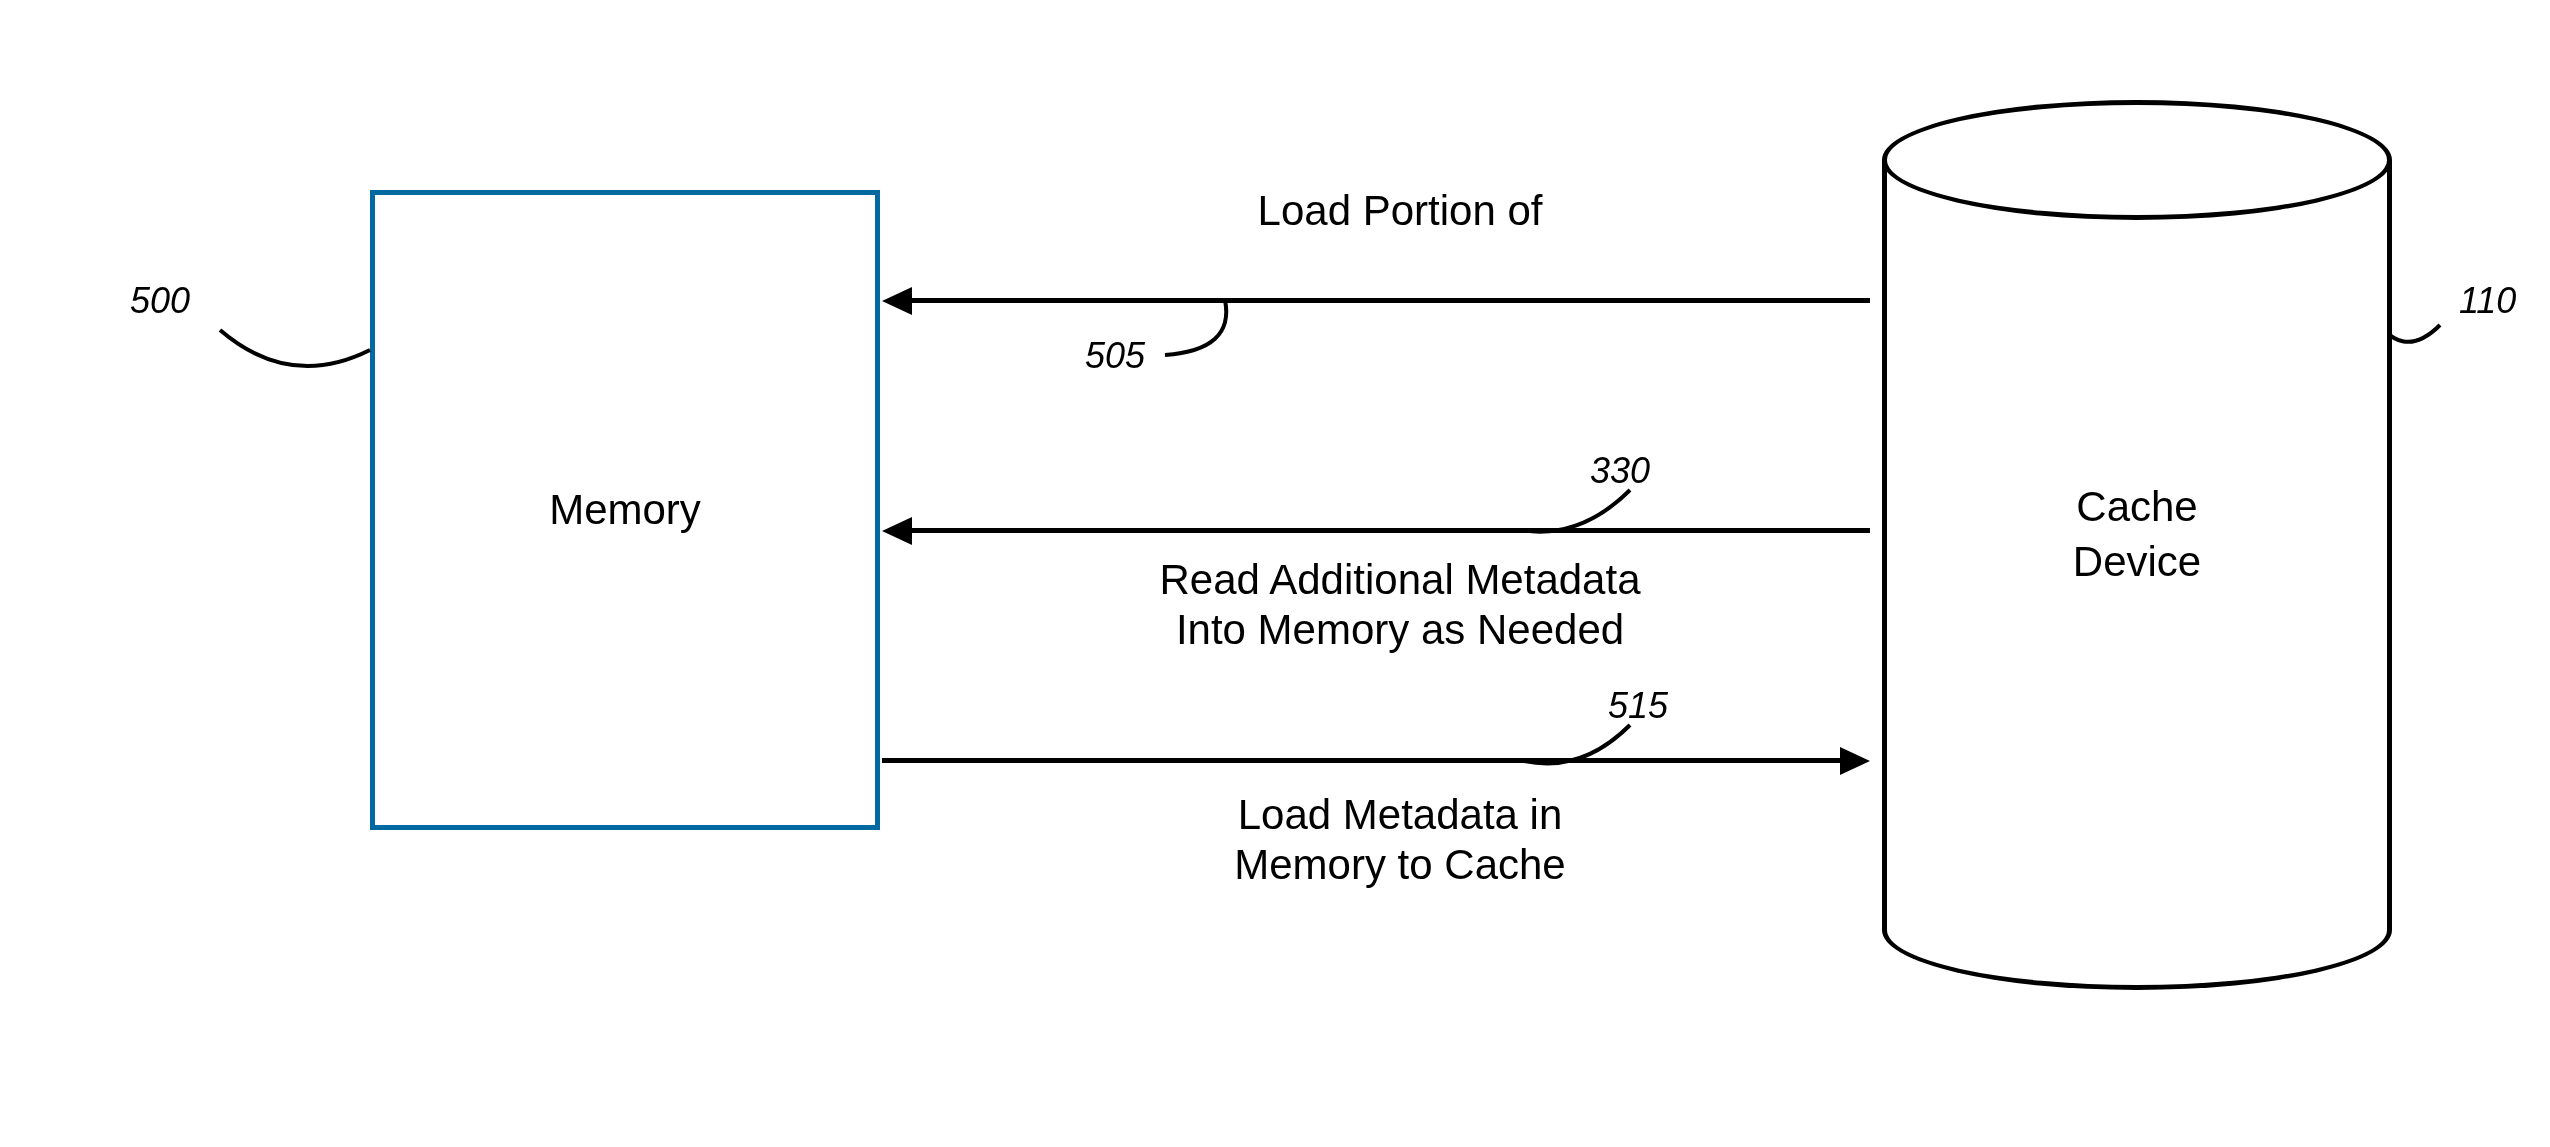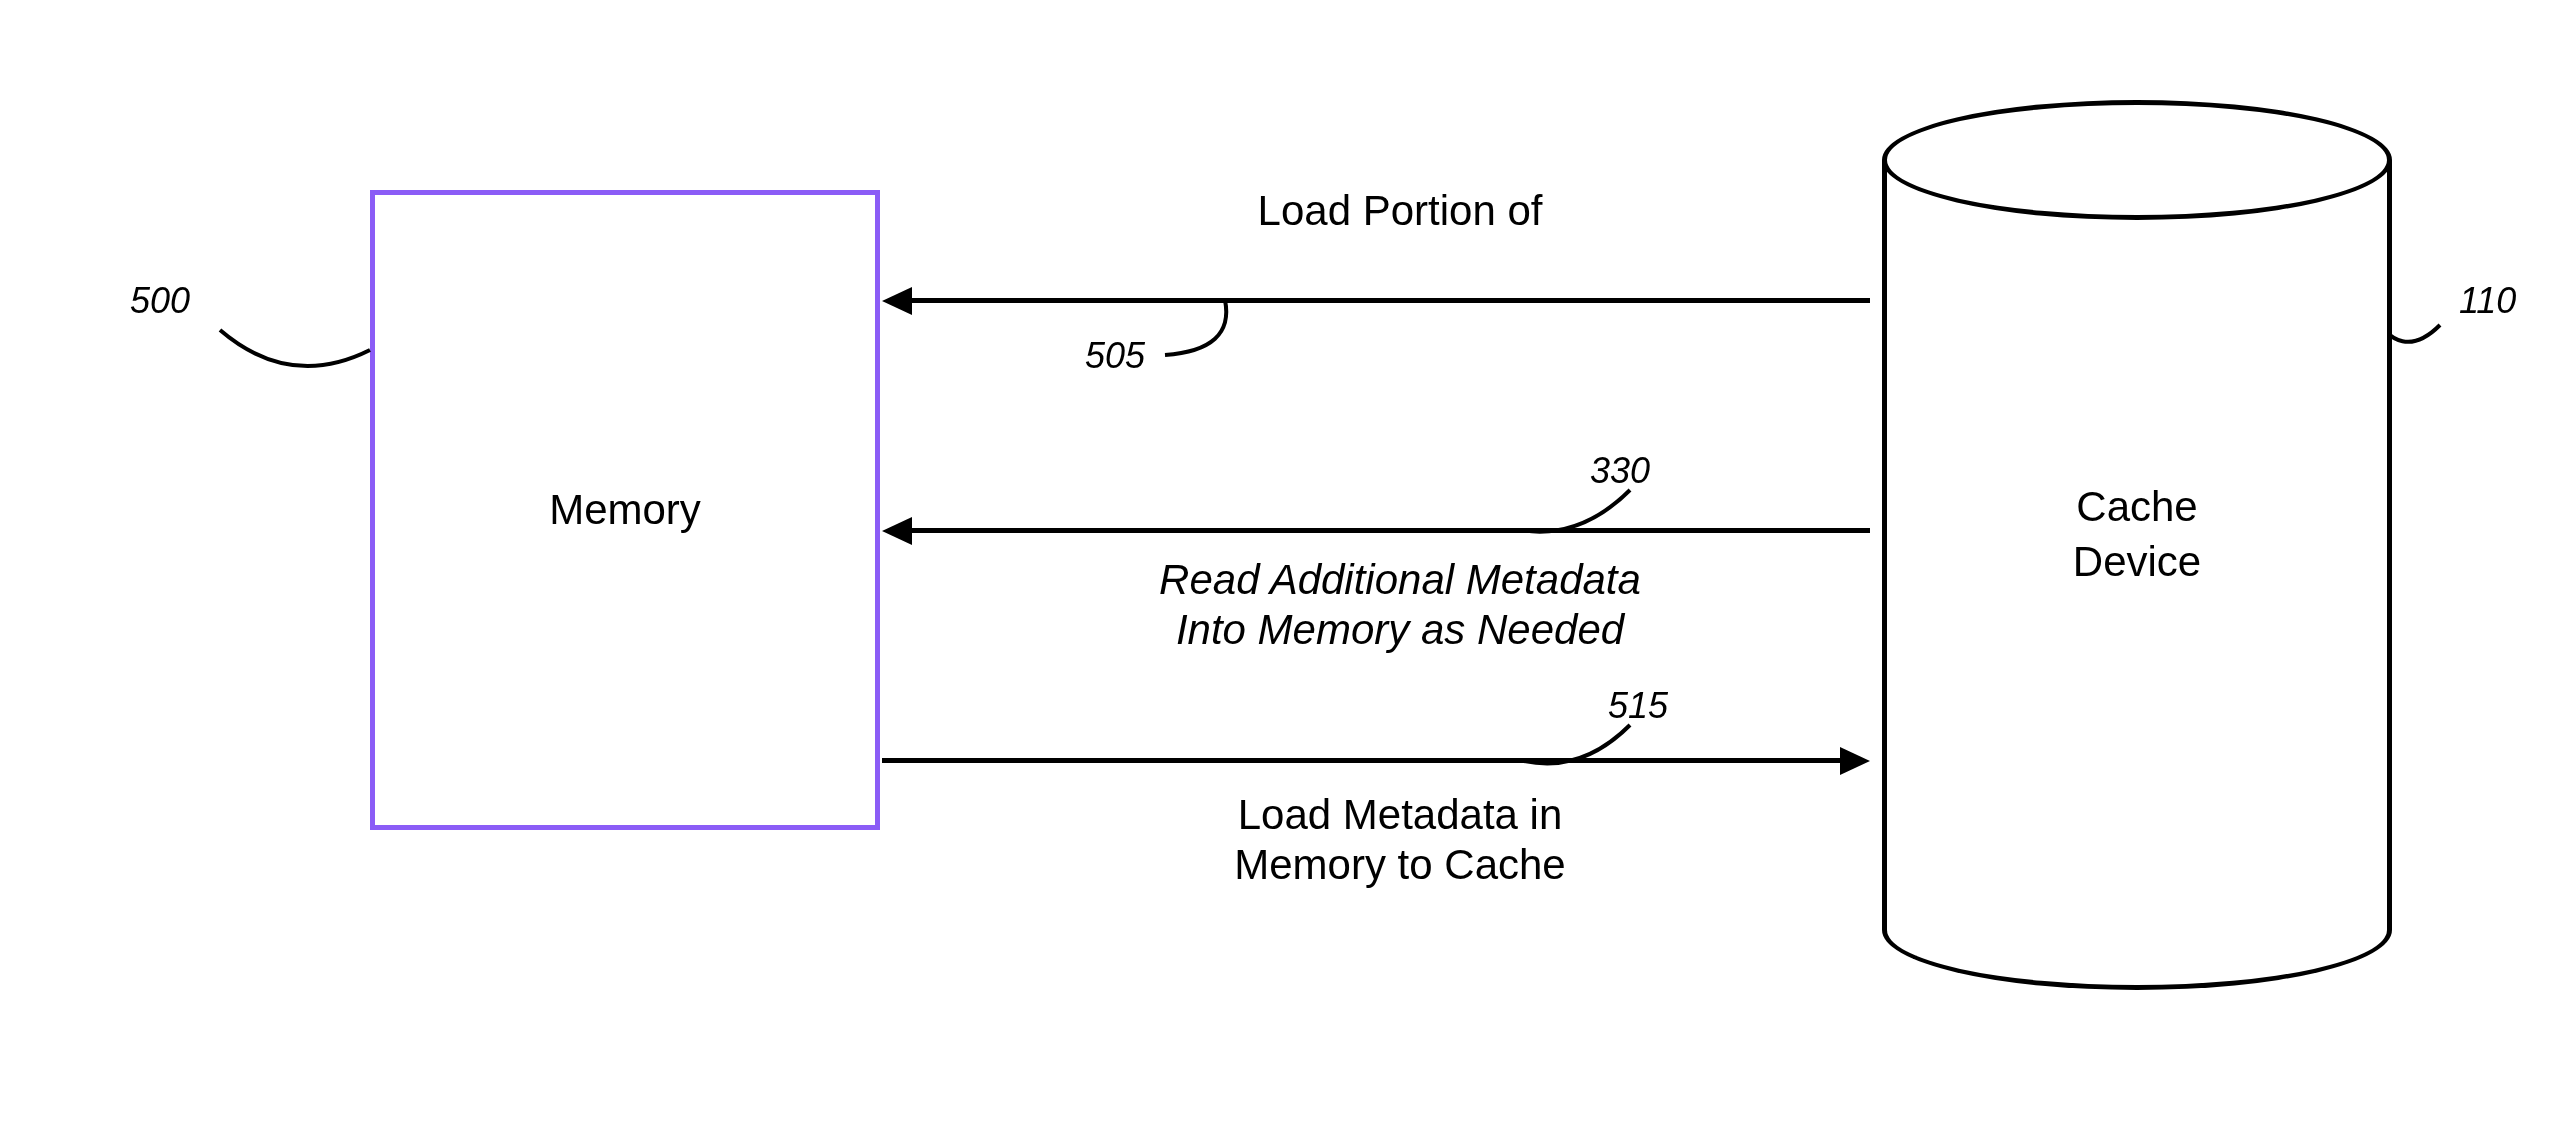--- a/index.html
+++ b/index.html
@@ -14,21 +14,21 @@
     position: relative;
     width: 2550px;
     height: 1147px;
   }
   .memory-box {
     position: absolute;
     left: 370px;
     top: 190px;
     width: 510px;
     height: 640px;
-    border: 5px solid #8b5cf6;
+    border: 5px solid #0369a1;
     box-sizing: border-box;
     display: flex;
     align-items: center;
     justify-content: center;
   }
   .cache-cylinder {
     position: absolute;
     left: 1870px;
     top: 100px;
     width: 510px;
@@ -167,21 +167,21 @@
   <div class="arrow-text" style="left:950px; top:186px; width:900px;">
     <span>Load Portion of</span><br>
   </div>
   <div class="ref-label" style="left:1085px; top:335px;">505</div>
   <svg class="leader-svg" style="left:1165px; top:300px;" width="90" height="80">
     <path d="M 60 0 Q 70 50 0 55" stroke="#000" stroke-width="4" fill="none"></path>
   </svg>
 
   <div class="arrow-line" style="left:910px; top:528px; width:960px;"></div>
   <div class="arrow-head-left" style="left:882px; top:517px;"></div>
-  <div class="arrow-text" style="left:950px; top:555px; width:900px;font-style:italic;">
+  <div class="arrow-text" style="left:950px; top:555px; width:900px;">
     <span>Read Additional Metadata</span><br>
     <span>Into Memory as Needed</span>
   </div>
   <div class="ref-label" style="left:1590px; top:450px;">330</div>
   <svg class="leader-svg" style="left:1520px; top:490px;" width="120" height="60">
     <path d="M 110 0 Q 60 50 0 40" stroke="#000" stroke-width="4" fill="none"></path>
   </svg>
 
   <div class="arrow-line" style="left:882px; top:758px; width:960px;"></div>
   <div class="arrow-head-right" style="left:1840px; top:747px;"></div>

